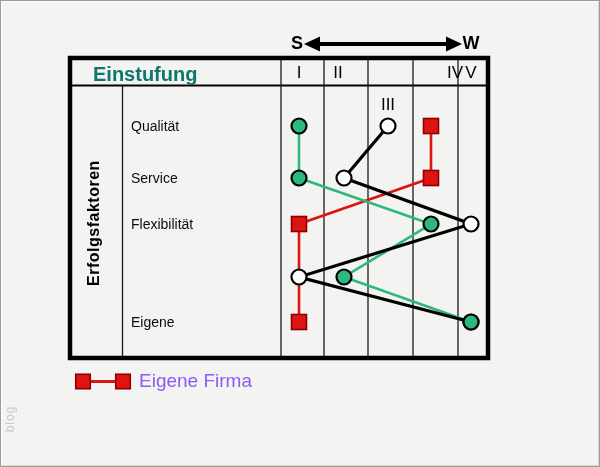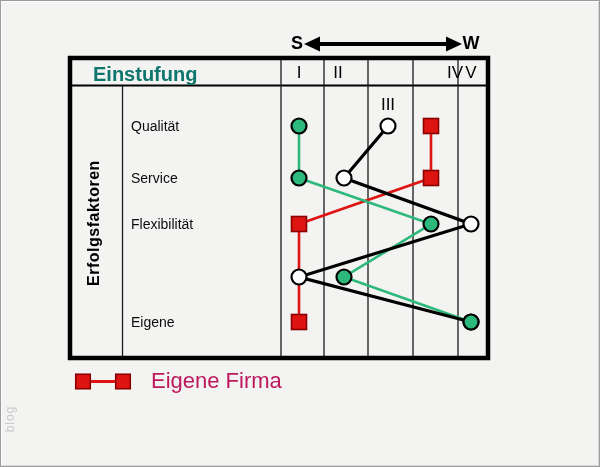--- a/index.html
+++ b/index.html
@@ -42,21 +42,21 @@
   .row-label.r3{top:266px;} .row-label.r4{top:311px;}
   .row-axis-label{
     position:absolute;left:-8px;top:212px;width:204px;height:20px;
     transform:rotate(-90deg);transform-origin:center;
     text-align:center;font-size:16px;font-weight:bold;color:#000;
     letter-spacing:0.5px;
   }
   .legend{position:absolute;left:70px;top:368px;}
   .legend-row{display:flex;align-items:center;height:24.5px;}
   .legend-marker{flex:0 0 auto;}
-  .legend-label{margin-left:12px;font-size:22px;color:#be185d;}
+  .legend-label{margin-left:0;font-size:19px;color:#8b5cf6;}
 </style>
 </head>
 <body>
 
 <div class="frame">
 
   <div class="watermark">blog</div>
 
   <span class="scale-label s">S</span>
   <span class="scale-label w">W</span>

